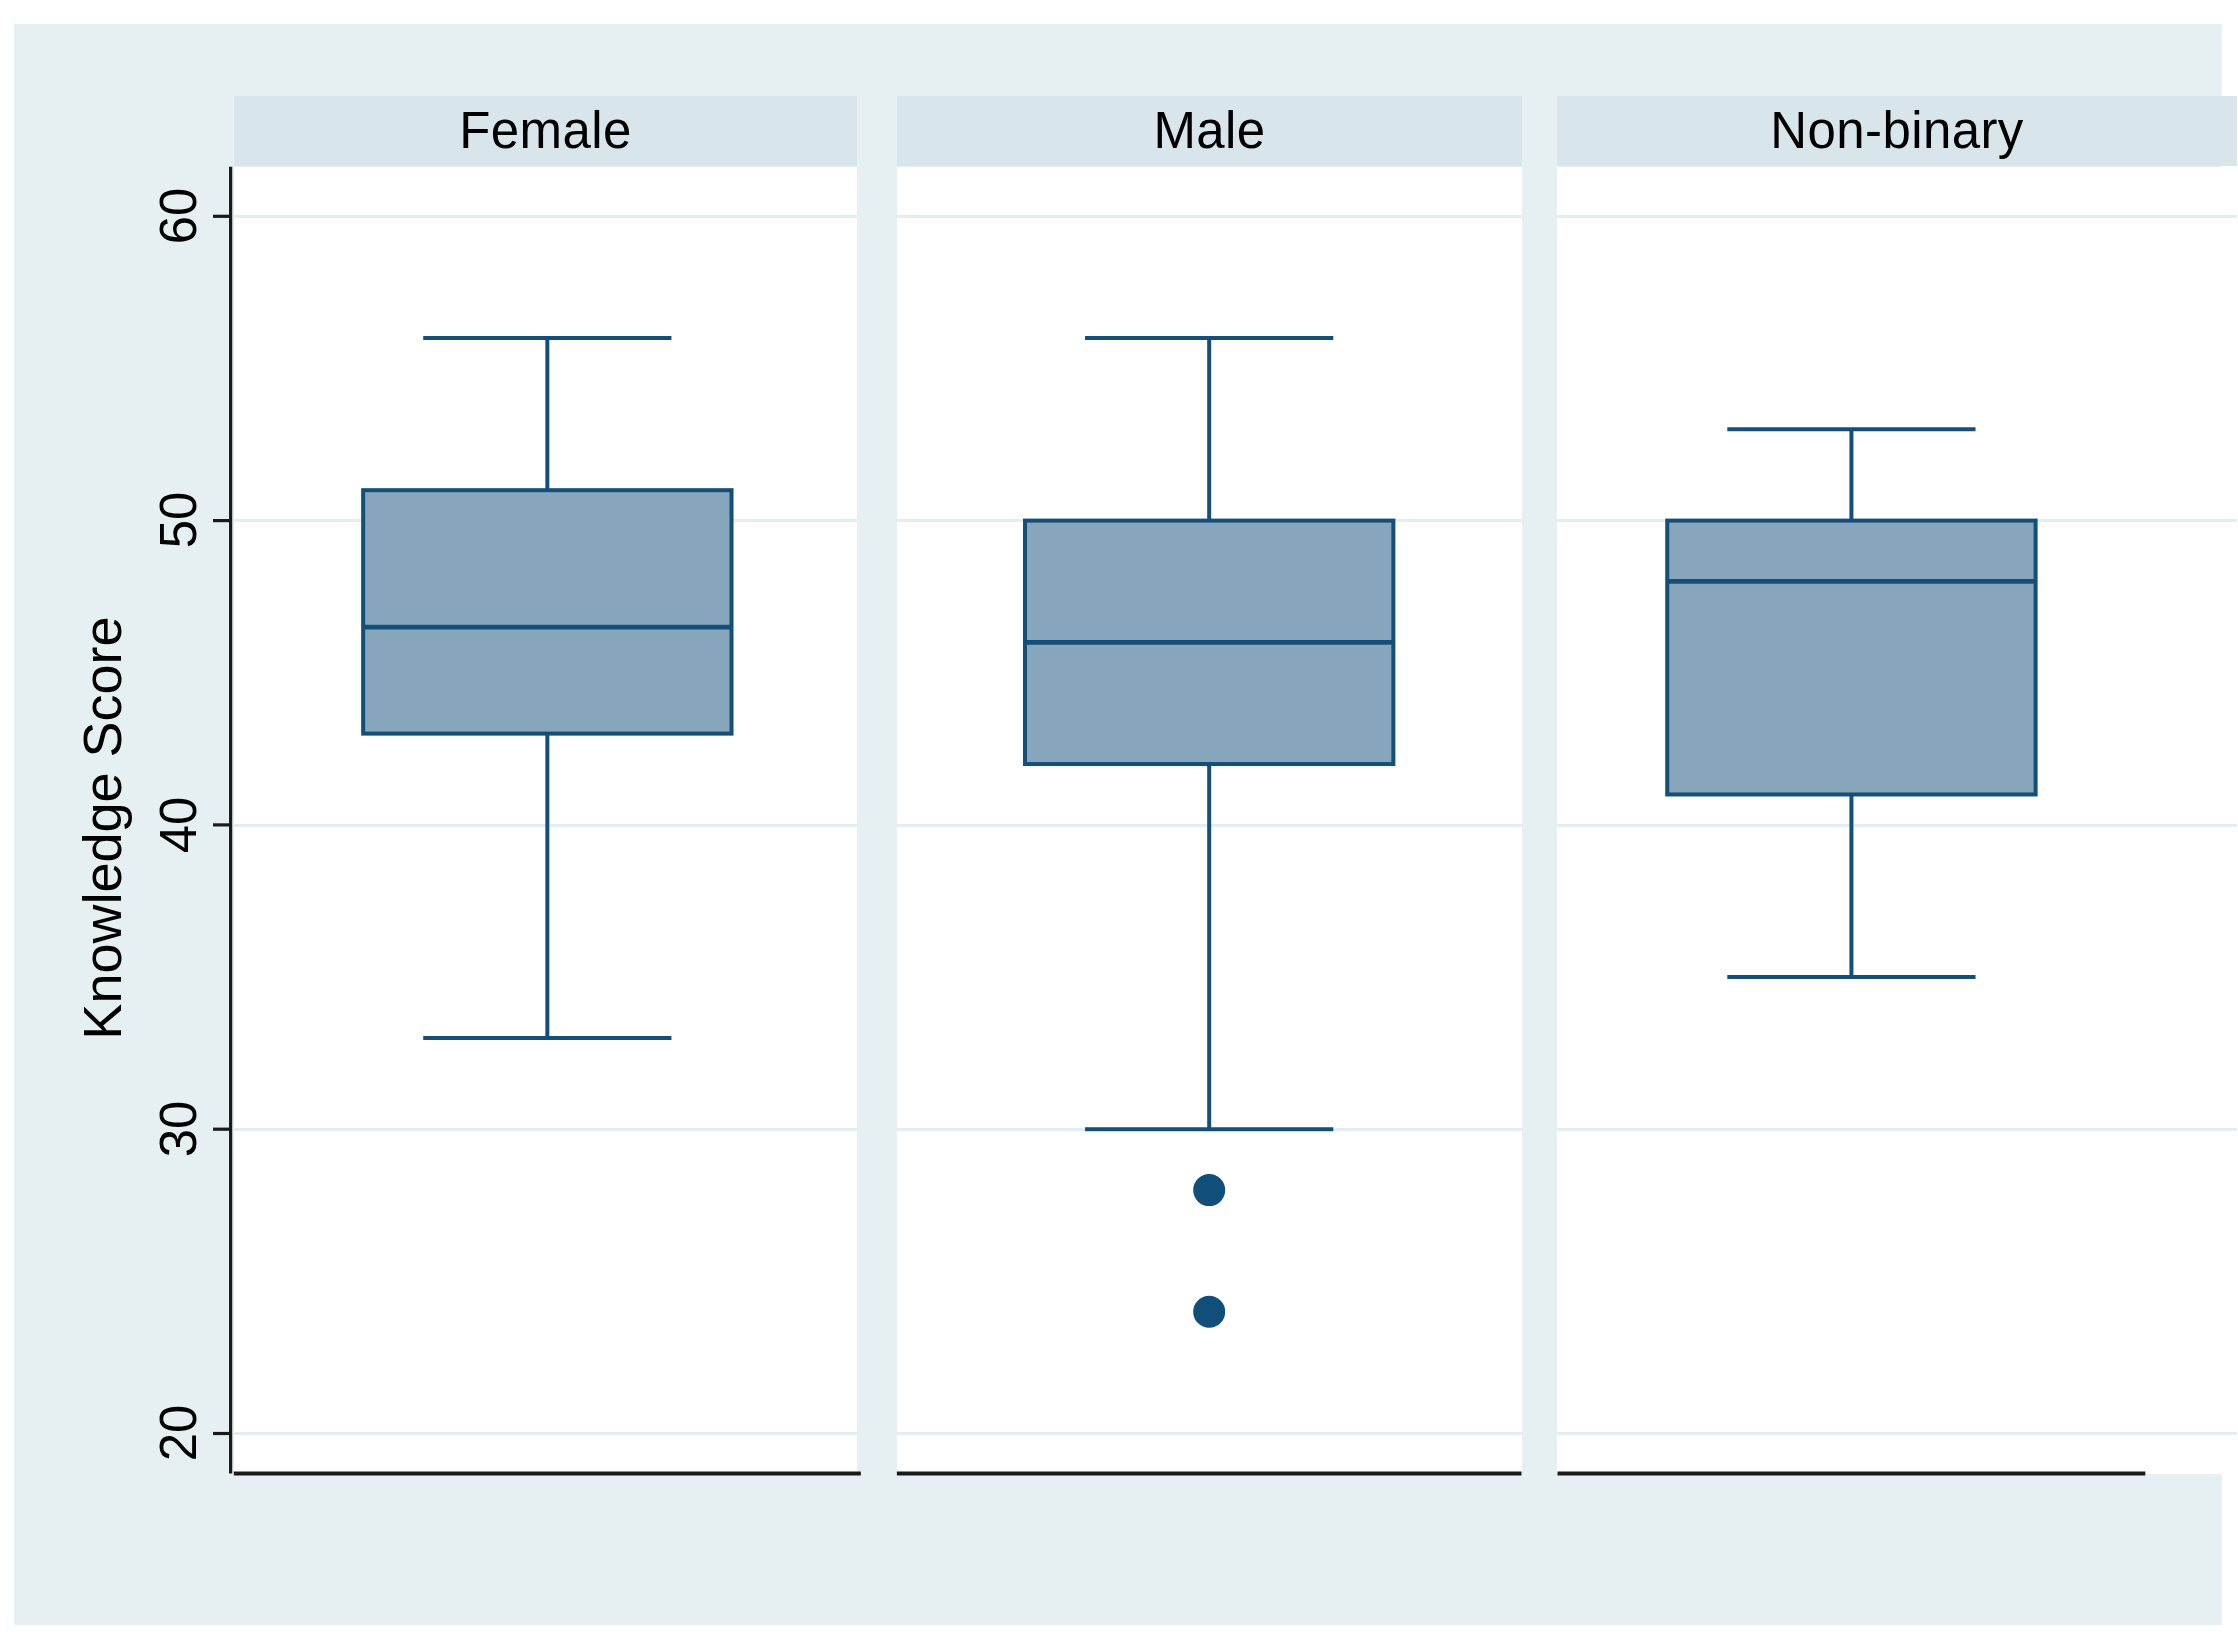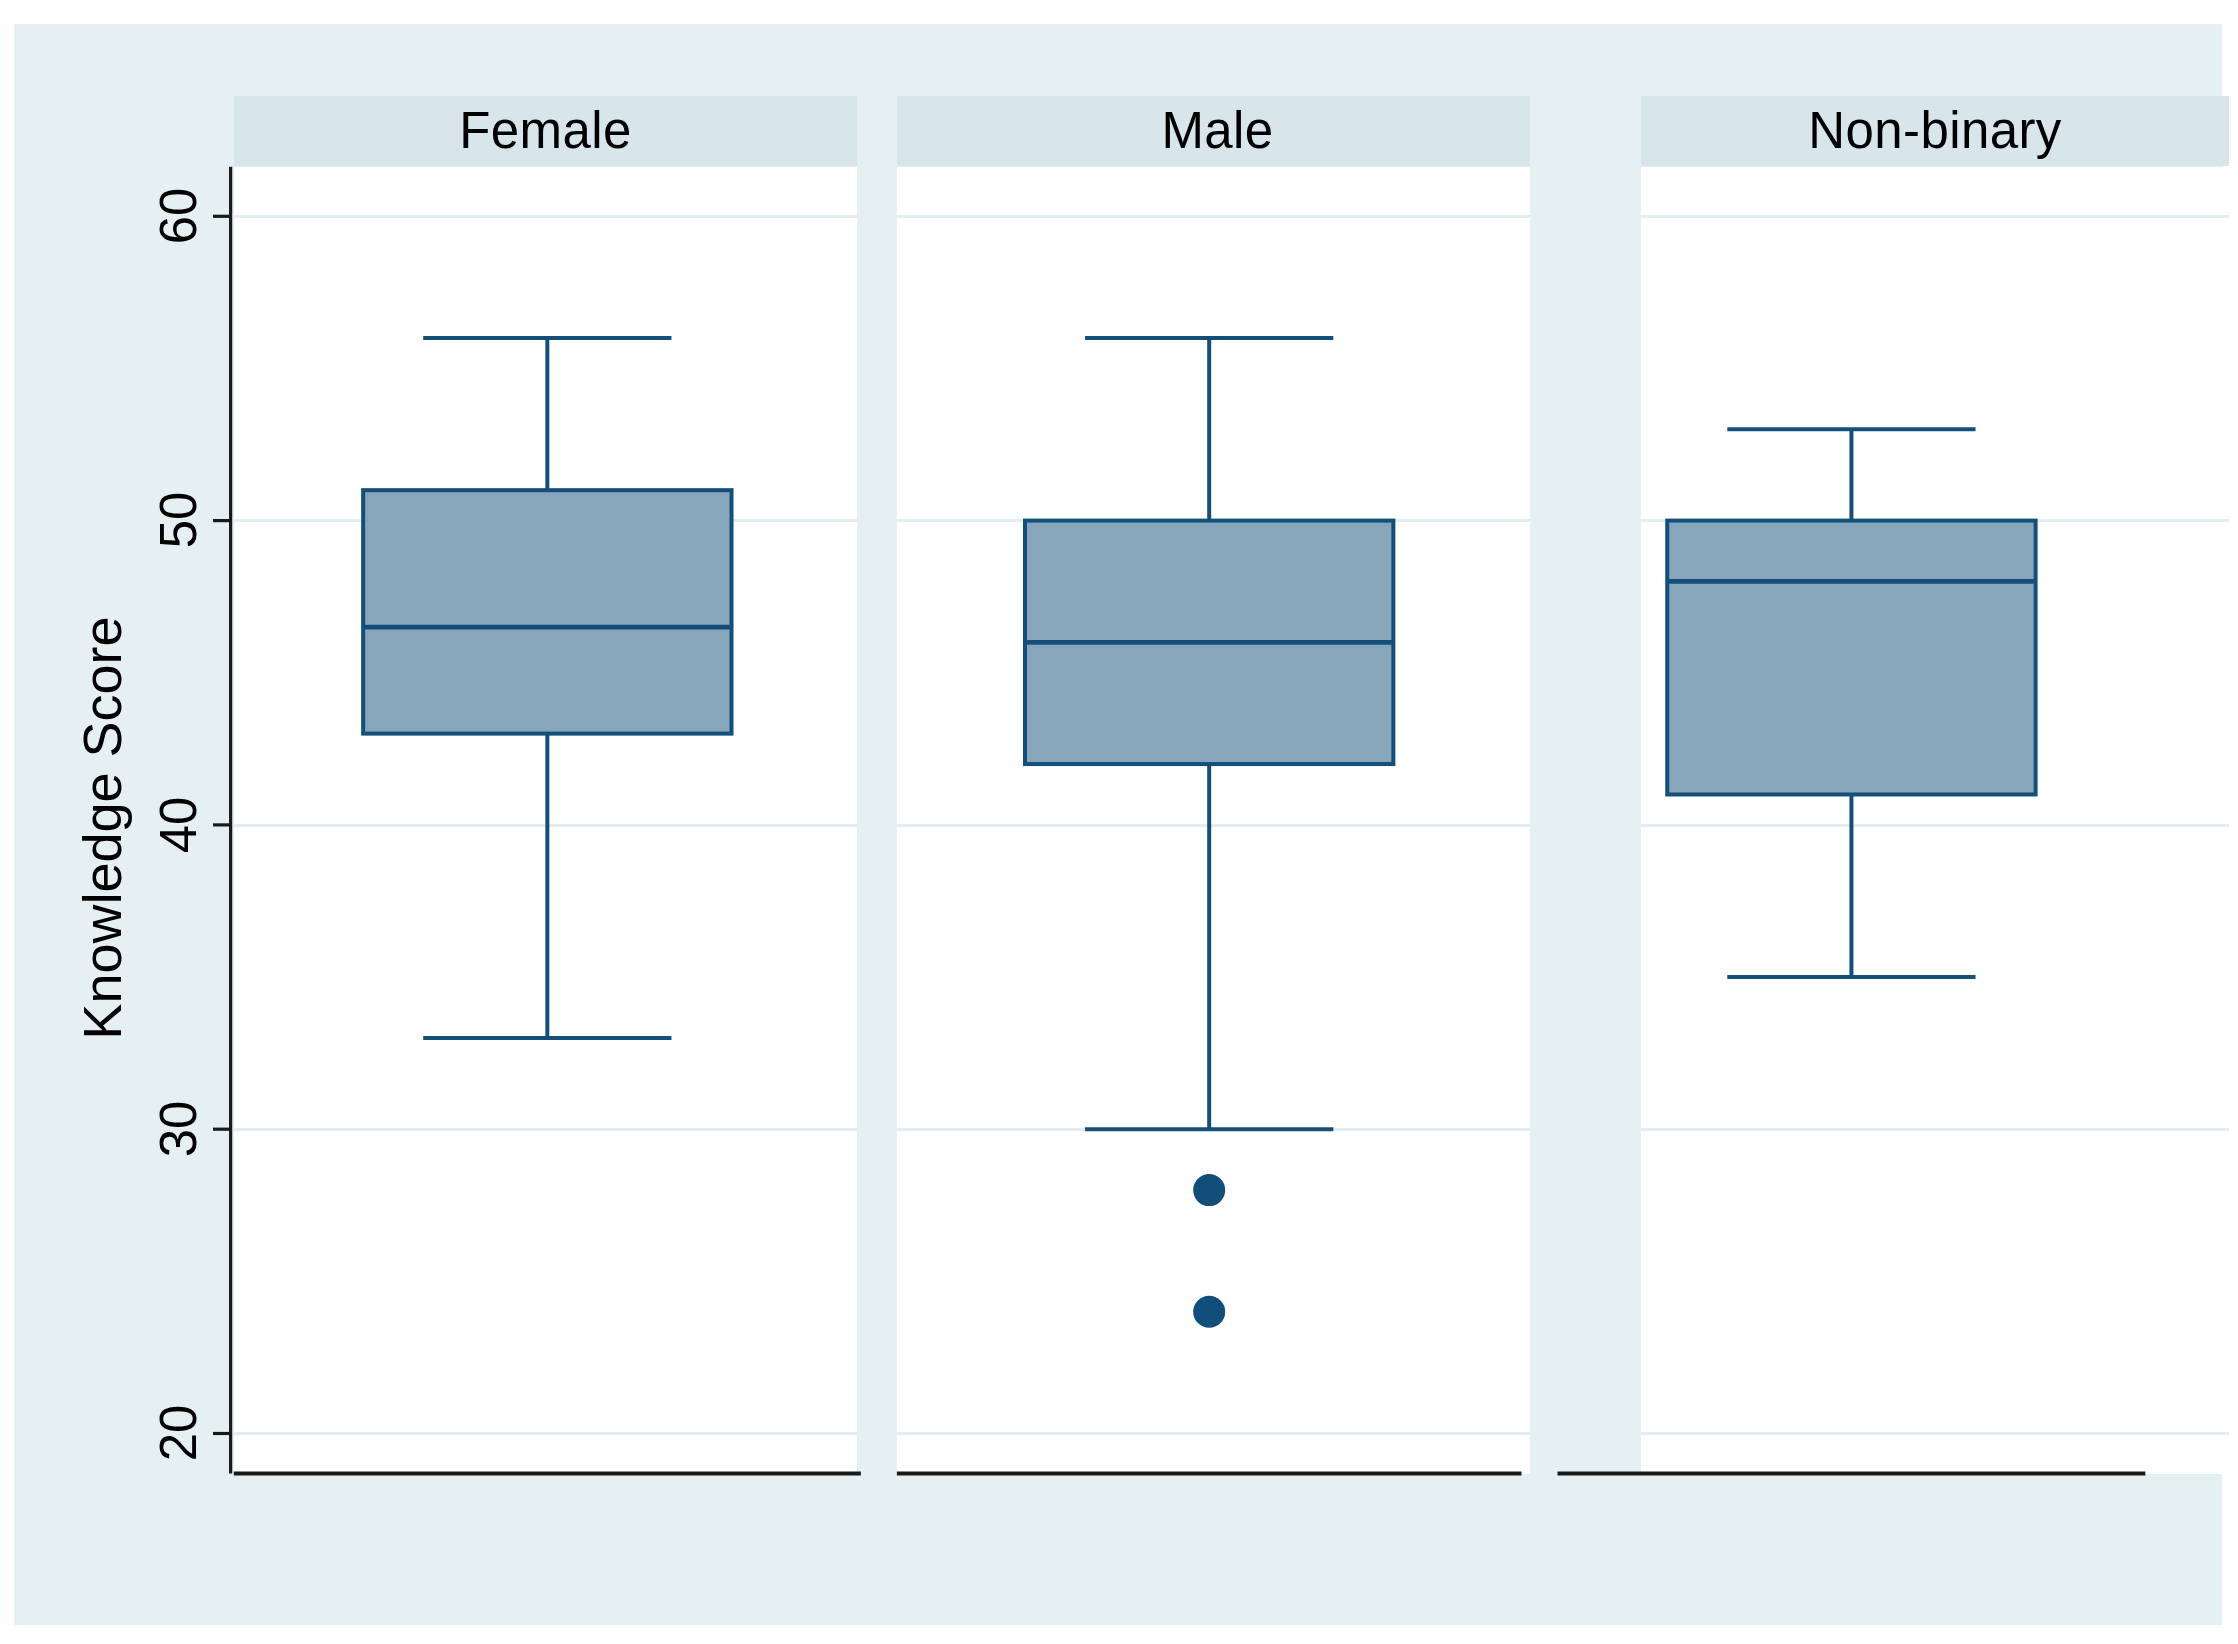--- a/index.html
+++ b/index.html
@@ -21,22 +21,22 @@
   }
   .panel-plot {
     position:absolute; top:167px; height:1307px;
     background:#ffffff;
   }
   .gridline {
     position:absolute; left:0; width:100%; height:3.2px;
     background:#e3edf4;
   }
   .p1 { left:234px;  width:623px; }
-  .p2 { left:897px; width:625px;padding-left:8px; }
-  .p3 { left:1641px; width:588px; }
+  .p2 { left:897px; width:625px; }
+  .p3 { left:1557px; width:680px; }
   #y-axis-title {
     position:absolute; left:102px; top:828px;
     transform:translate(-50%,-50%) rotate(-90deg);
     font-size:54px; white-space:nowrap;
   }
   .y-tick-label {
     position:absolute;
     transform:translate(-50%,-50%) rotate(-90deg);
     font-size:51px; white-space:nowrap;
   }

